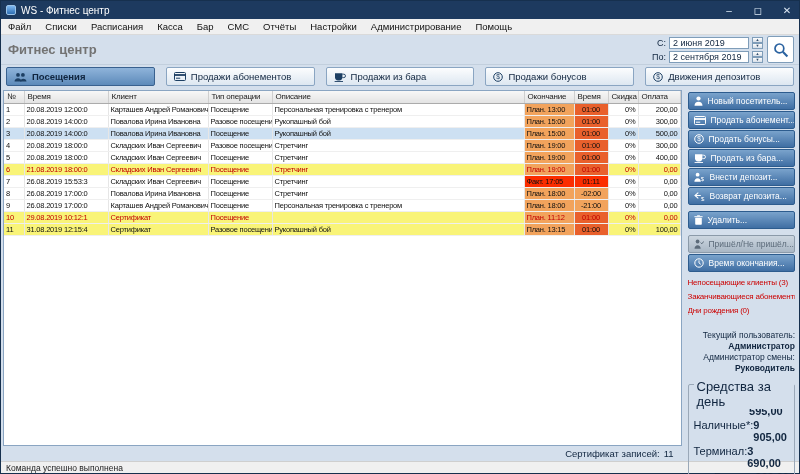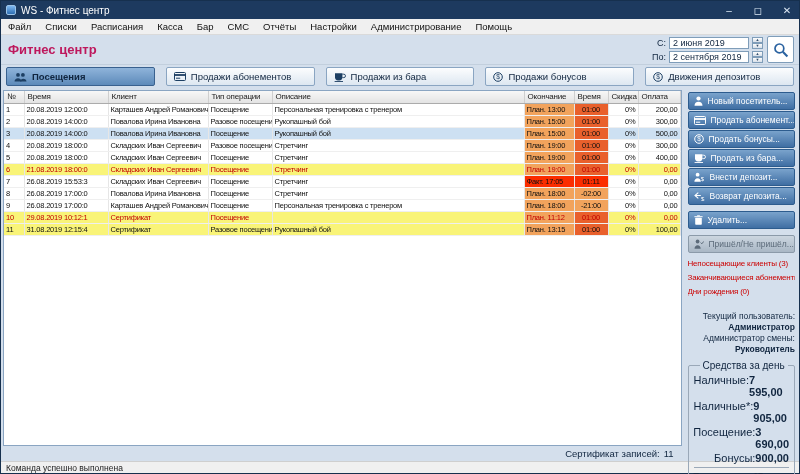--- a/index.html
+++ b/index.html
@@ -19,21 +19,21 @@
              justify-content:center; font-size:10px; color:#dce8f4; cursor:default; }
 
   
   .menubar { flex:0 0 16px; background:#f0f0f0; border-bottom:1px solid #dadada;
              display:flex; align-items:center; font-size:9.5px; color:#111; }
   .menu-item { padding:1px 7px; cursor:default; }
 
   
   .header { flex:0 0 30px; display:flex; align-items:center; padding:0 5px;
             border-bottom:1px solid #c2cfdd; }
-  .page-title { font-size:13px; font-weight:bold; color:#be185d; padding-left:2px; }
+  .page-title { font-size:13px; font-weight:bold; color:#737373; padding-left:2px; }
   .date-panel { margin-left:auto; display:flex; align-items:center; gap:4px; }
   .date-col { display:flex; flex-direction:column; gap:2px; }
   .date-row { display:flex; align-items:center; gap:3px; font-size:9px;
               justify-content:flex-end; color:#10253f; }
   .date-input { width:80px; height:12px; background:#fff; border:1px solid #7f9db9;
                 font-size:9px; padding:0 3px; display:flex; align-items:center;
                 white-space:nowrap; overflow:hidden; }
   .spin { display:flex; flex-direction:column; width:11px; }
   .spin-btn { height:6px; border:1px solid #7f9db9; background:linear-gradient(#fdfdfd,#d7dfe9);
               font-size:4px; line-height:4px; text-align:center; color:#34506e; cursor:default; }
@@ -86,22 +86,22 @@
   .side-btn.disabled .icn { color:#5c6b7a; }
   .btn-gap { height:5px; flex:0 0 5px; }
   .alerts { margin-top:5px; }
   .alert-link { font-size:8px; letter-spacing:-0.2px; color:#cc0000; margin-bottom:5px;
                 cursor:pointer; white-space:nowrap; overflow:hidden; }
   .user-block { margin-top:10px; text-align:right; font-size:8.5px; line-height:1.3;
                 color:#10253f; }
   .user-name { font-weight:bold; }
   .funds { margin-top:10px; border:1px solid #9aa8b8; border-radius:2px;
            padding:8px 5px 4px; position:relative; }
-  .funds-title { position:absolute; top:-6px; left:11px; background:#d4dfec;
-                 padding:0 3px; font-size:10px; color:#10253f; }
+  .funds-title { position:absolute; top:-6px; left:5px; background:#d4dfec;
+                 padding:0 3px; font-size:13px; color:#10253f; }
   .fund-row { display:flex; justify-content:flex-end; font-size:11px;
               margin-bottom:2px; color:#10253f; }
   .fund-val { font-weight:bold; }
   .fund-total { border-top:1px solid #9aa8b8; margin-top:3px; padding-top:3px;
                 display:flex; justify-content:space-between; font-size:8.5px;
                 font-weight:bold; color:#10253f; }
 
   
   .statusbar { flex:0 0 12px; background:#f0f0f0; border-top:1px solid #cfcfcf;
                font-size:8.5px; display:flex; align-items:center; padding:0 5px; color:#222; }
@@ -449,20 +449,29 @@
           <button class="side-btn disabled">
             <span class="icn">
               <svg width="10" height="10" viewBox="0 0 10 10">
                 <circle cx="3.6" cy="2.5" r="1.9" fill="currentColor"></circle>
                 <path d="M0.5 9.7c0-2.3 1.4-3.5 3.1-3.5s3.1 1.2 3.1 3.5z" fill="currentColor"></path>
                 <path d="M6.6 3.6l1.2 1.2 2-2.4" fill="none" stroke="currentColor" stroke-width="1"></path>
               </svg>
             </span>
             <span>Пришёл/Не пришёл...</span>
           </button>
+          <button class="side-btn">
+            <span class="icn">
+              <svg width="10" height="10" viewBox="0 0 10 10">
+                <circle cx="5" cy="5" r="4.2" fill="none" stroke="currentColor" stroke-width="1"></circle>
+                <path d="M5 2.4V5l1.9 1.4" fill="none" stroke="currentColor" stroke-width="0.9"></path>
+              </svg>
+            </span>
+            <span>Время окончания...</span>
+          </button>
         </div>
       <div class="alerts">
           <div class="alert-link">Непосещающие клиенты (3)</div>
           <div class="alert-link">Заканчивающиеся абонементы (0)</div>
           <div class="alert-link">Дни рождения (0)</div>
         </div>
       <div class="user-block">
         <div>Текущий пользователь:</div>
         <div class="user-name">Администратор</div>
         <div>Администратор смены:</div>
@@ -473,21 +482,21 @@
         <div>
             <div class="fund-row">
               <span>Наличные:</span>
               <span class="fund-val">7 595,00</span>
             </div>
             <div class="fund-row">
               <span>Наличные*:</span>
               <span class="fund-val">9 905,00</span>
             </div>
             <div class="fund-row">
-              <span>Посещение:</span>
+              <span>Терминал:</span>
               <span class="fund-val">3 690,00</span>
             </div>
             <div class="fund-row">
               <span>Бонусы:</span>
               <span class="fund-val">900,00</span>
             </div>
           </div>
         <div class="fund-total">
           <span>Текущая касса:</span>
           <span>17 500,00</span>

